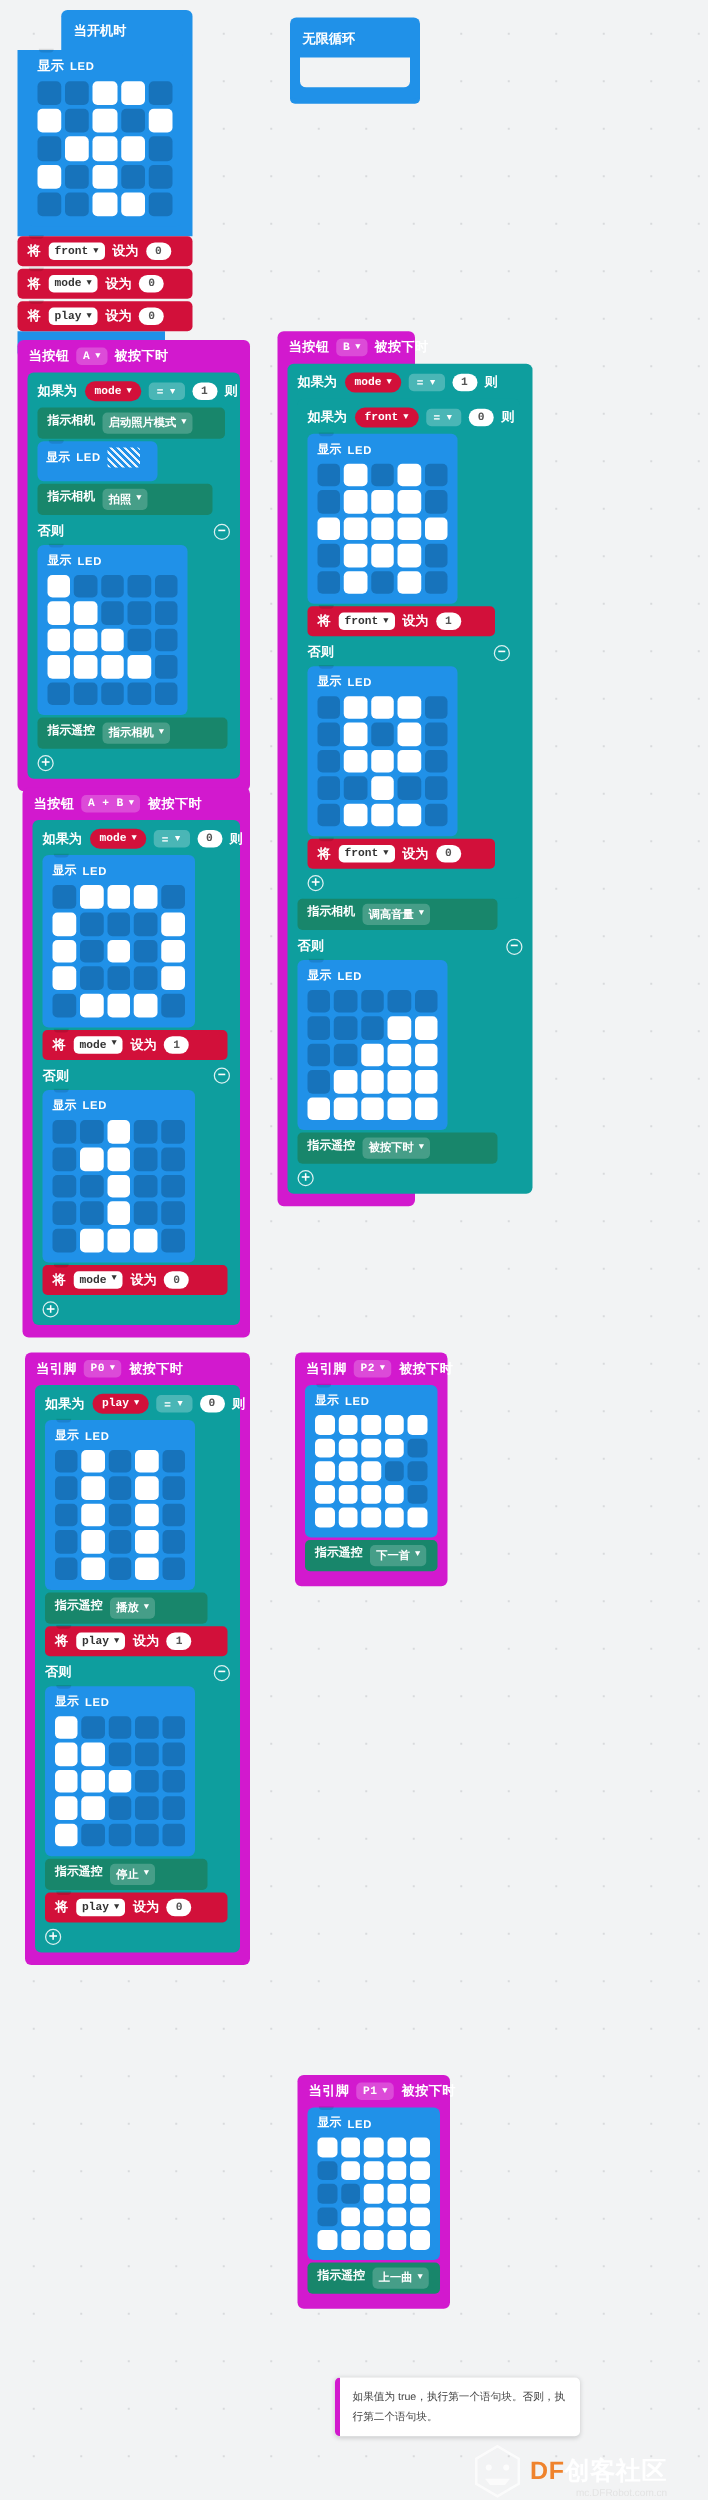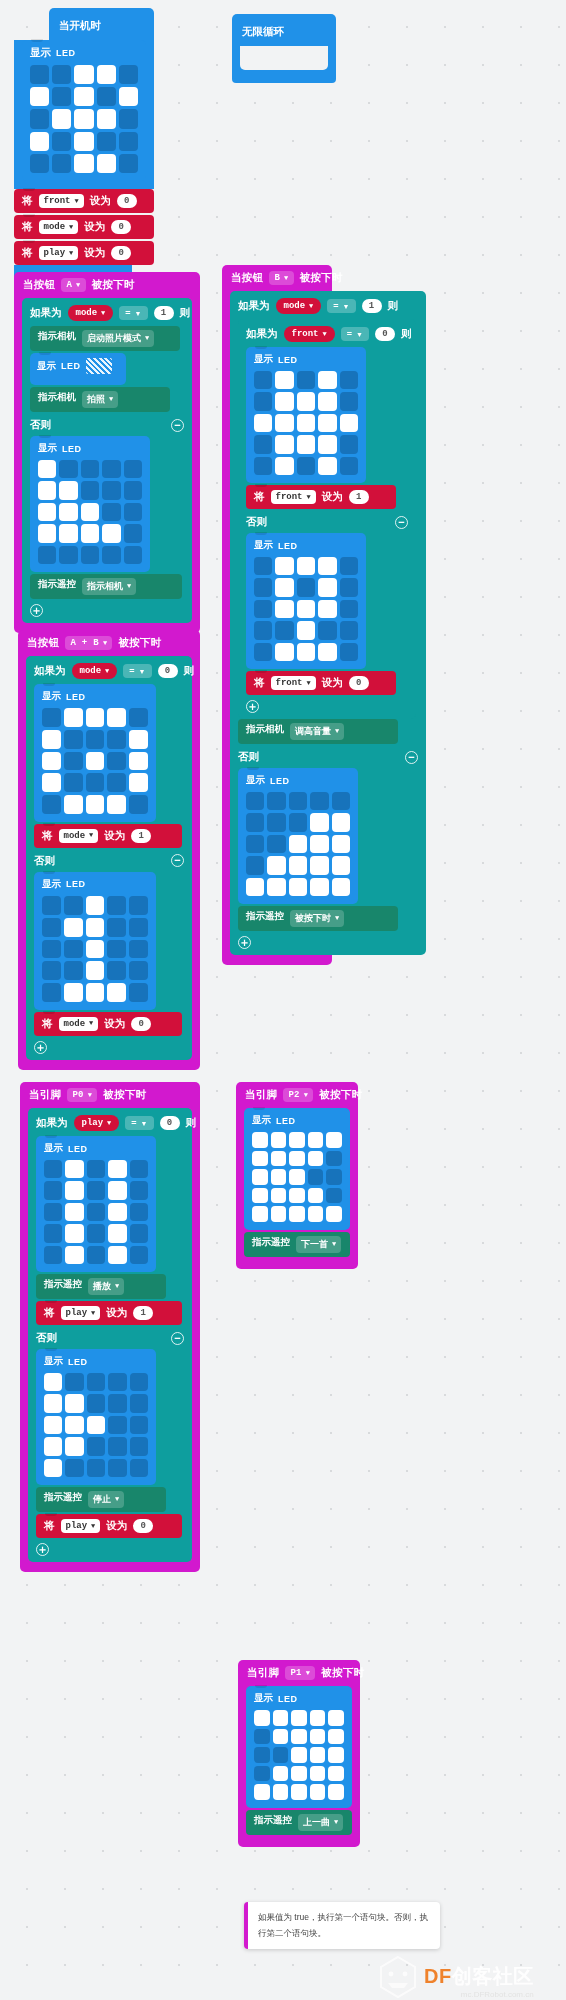--- a/index.html
+++ b/index.html
@@ -901,21 +901,21 @@
       <div class="instr" style="width:106px;">
         <span class="label-sm">指示遥控</span>
         <span class="dd">
             <span>上一曲</span>
             <span class="caret">▼</span>
           </span>
       </div>
     </div>
   </div>
 
-  <div class="tooltip" style="left:244px; top:1902px;">
+  <div class="tooltip" style="left:268px; top:1902px;">
     <span>如果值为 true，执行第一个语句块。否则，执行第二个语句块。</span>
   </div>
 
   <div class="wm" style="left:378px; top:1955px;">
     <div class="wm-hex">
       <svg viewBox="0 0 40 44" width="40" height="44">
         <polygon points="20,2 37,12 37,32 20,42 3,32 3,12" fill="none" stroke="#ffffff" stroke-width="2" opacity=".75"></polygon>
         <circle cx="13" cy="19" r="2.4" fill="#fff" opacity=".8"></circle>
         <circle cx="27" cy="19" r="2.4" fill="#fff" opacity=".8"></circle>
         <path d="M10 28 h20 l-4 5 h-12 z" fill="#fff" opacity=".7"></path>

